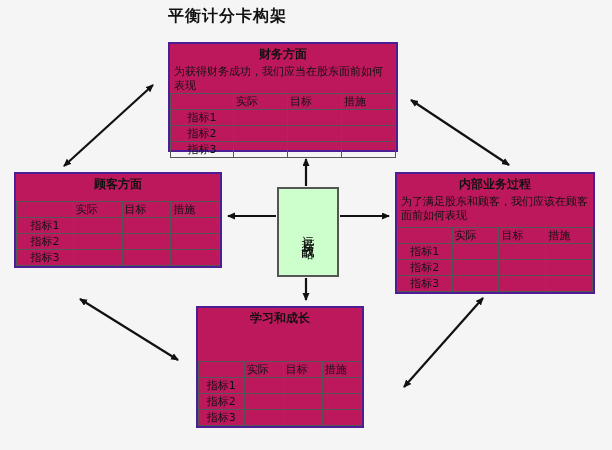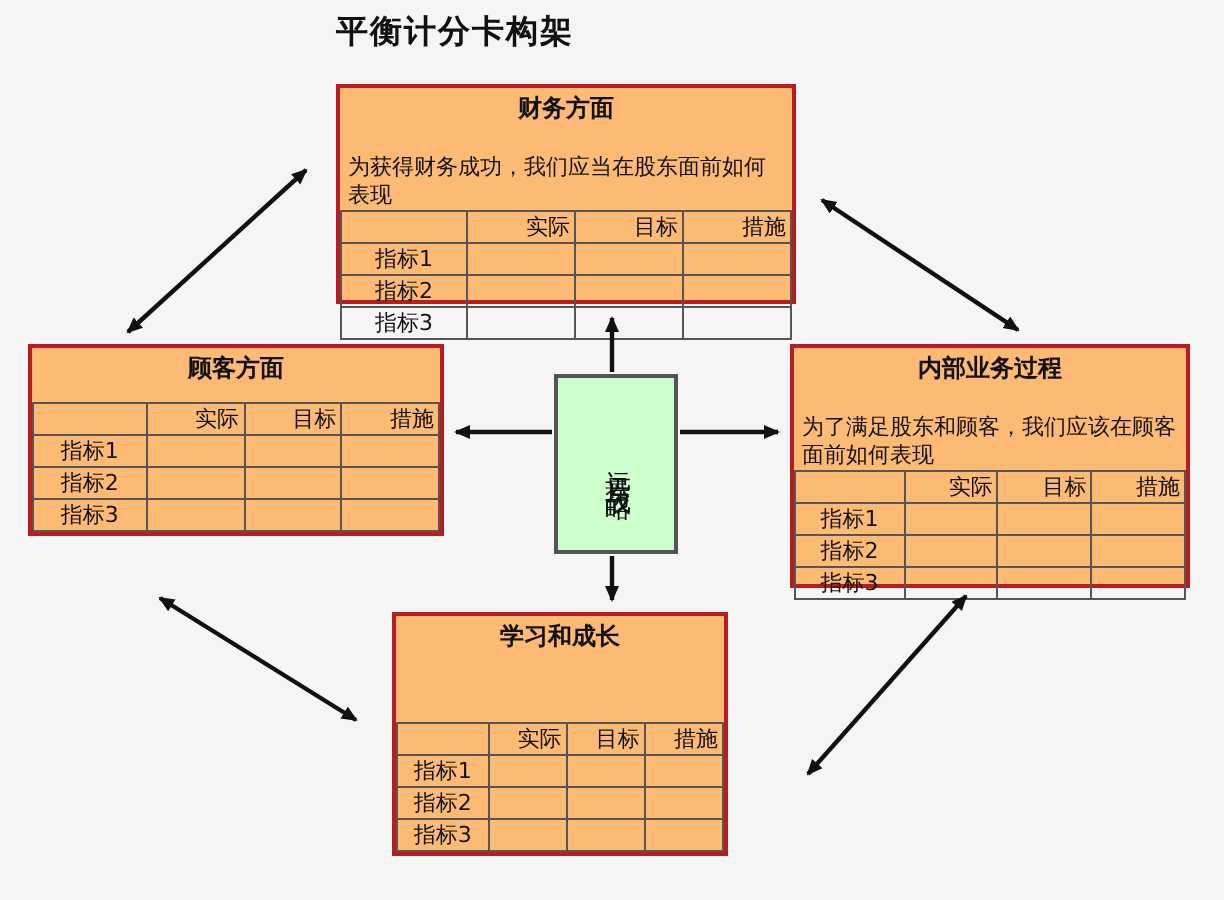--- a/index.html
+++ b/index.html
@@ -6,35 +6,35 @@
   .canvas {
     position:relative; width:612px; height:450px; background:#f5f5f5;
     font-family:"DejaVu Sans","Liberation Sans",sans-serif; color:#111;
     overflow:hidden;
   }
   .page-title {
     position:absolute; left:168px; top:6px; width:230px;
     text-align:left; font-size:16px; font-weight:bold; letter-spacing:1px;
   }
   .panel {
-    position:absolute; box-sizing:border-box; border:2px solid #b91c1c;
-    background:#fdba74; display:flex; flex-direction:column;
+    position:absolute; box-sizing:border-box; border:2px solid #4c1d95;
+    background:#be185d; display:flex; flex-direction:column;
   }
   .panel-head { flex:1 1 auto; padding:2px 4px 0 4px; }
   .panel-title { text-align:center; font-weight:bold; font-size:12px; line-height:16px; }
-  .panel-desc { font-size:11px; line-height:14px; margin-top:15px; }
+  .panel-desc { font-size:11px; line-height:14px; margin-top:3px; }
   table.metrics {
     width:100%; border-collapse:collapse; table-layout:fixed;
     margin-top:auto; flex:0 0 auto;
   }
   table.metrics td {
     border:1px solid #555; height:15px; padding:0 2px;
     font-size:11px; overflow:hidden; white-space:nowrap;
   }
-  td.hdr { text-align:right; font-size:11px; }
+  td.hdr { text-align:left; font-size:11px; }
   td.lbl { font-size:9px; text-align:center; padding-left:3px; }
   col.c-label { width:28%; }
   col.c-val { width:24%; }
   .center-box {
     position:absolute; left:277px; top:187px; width:62px; height:90px;
     box-sizing:border-box; background:#ccffcc; border:2px solid #555;
     display:flex; align-items:center; justify-content:center;
   }
   .center-label {
     writing-mode:vertical-rl; text-orientation:upright;

